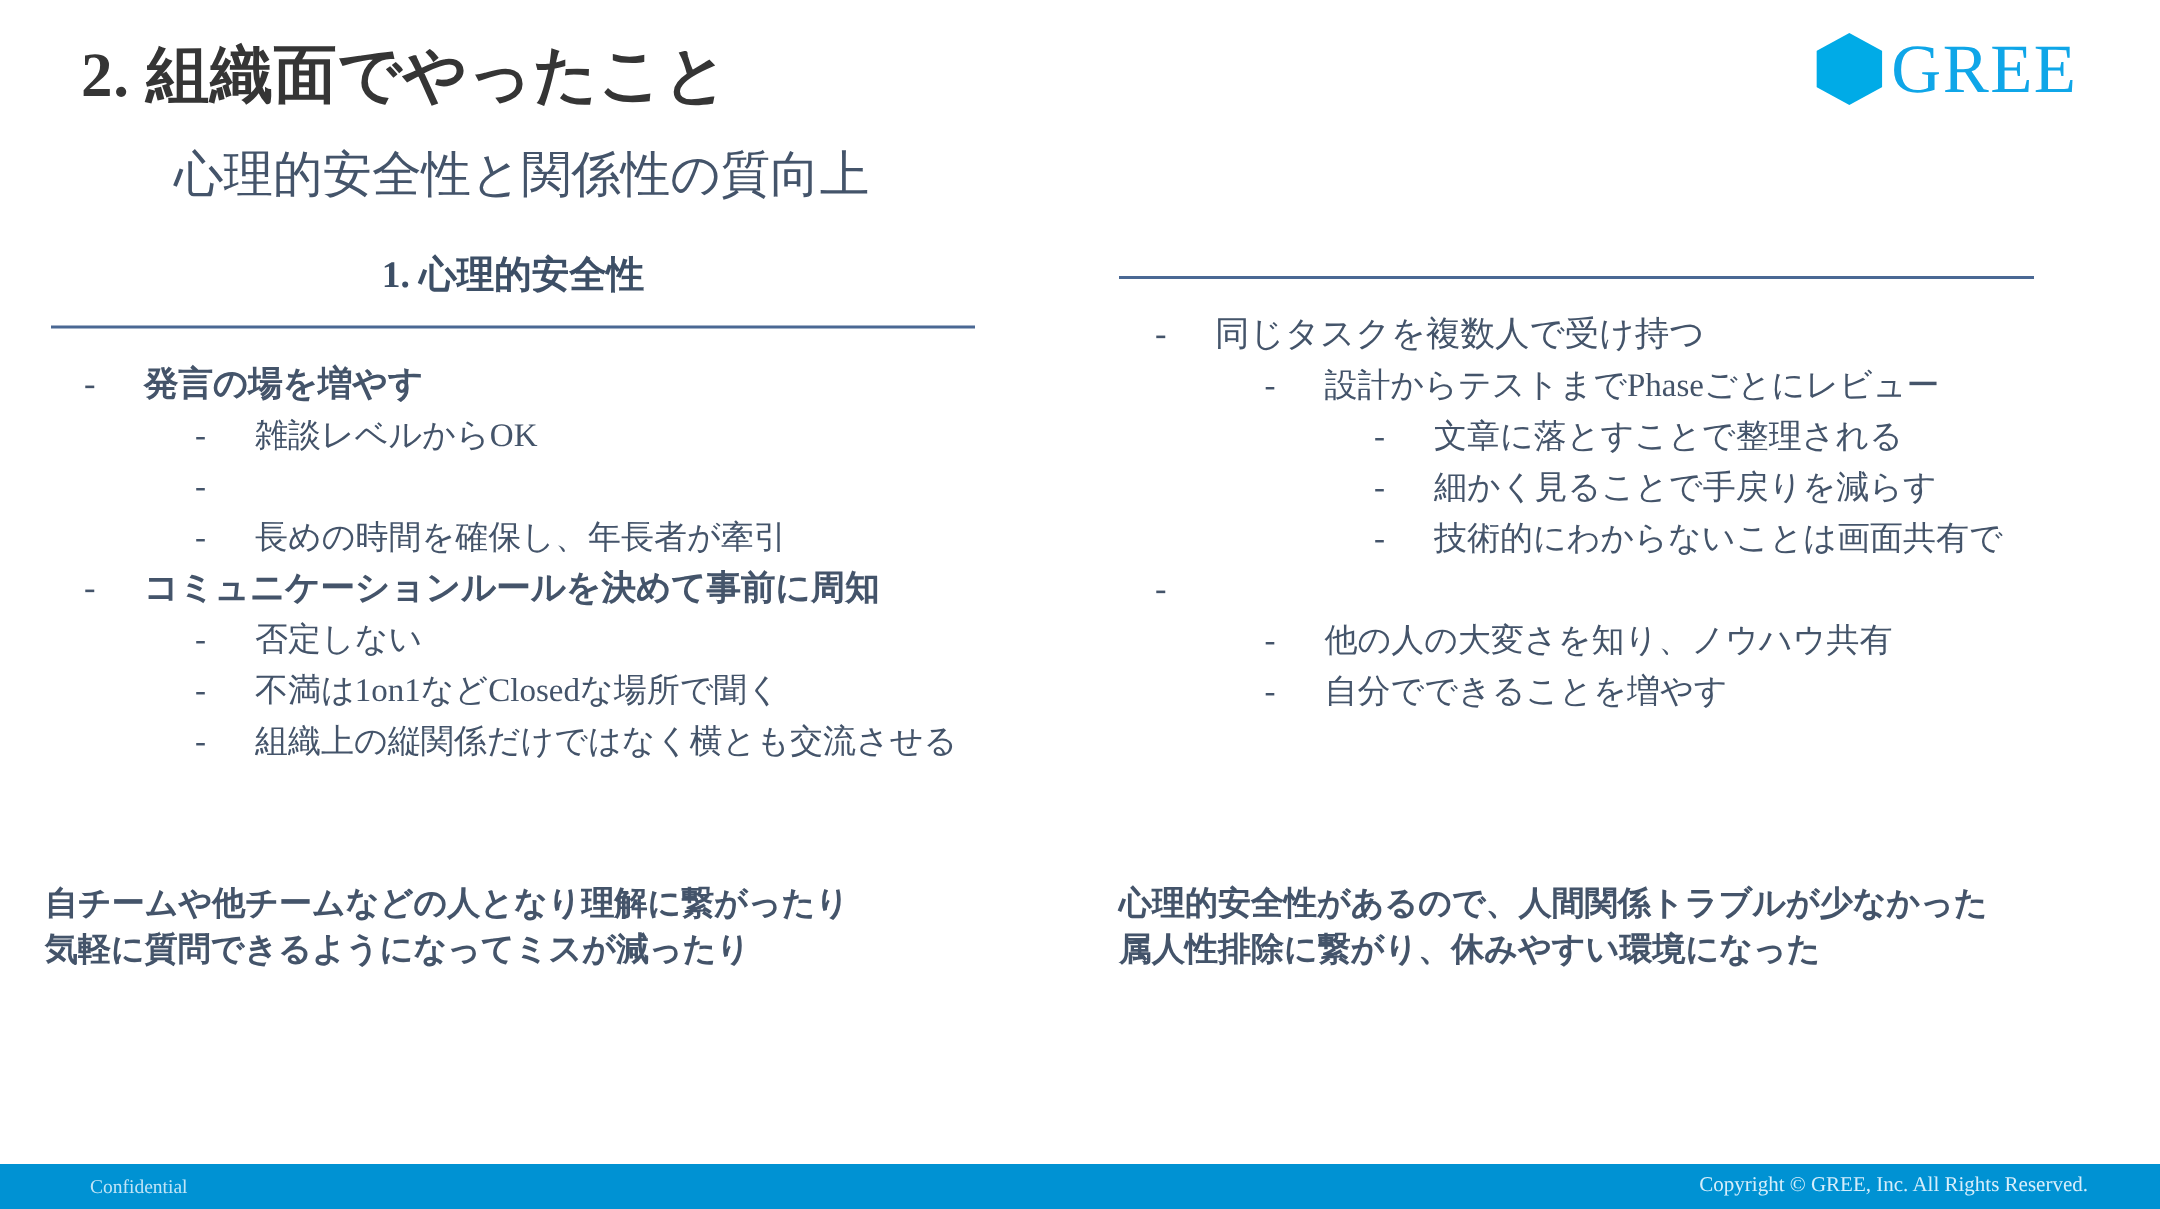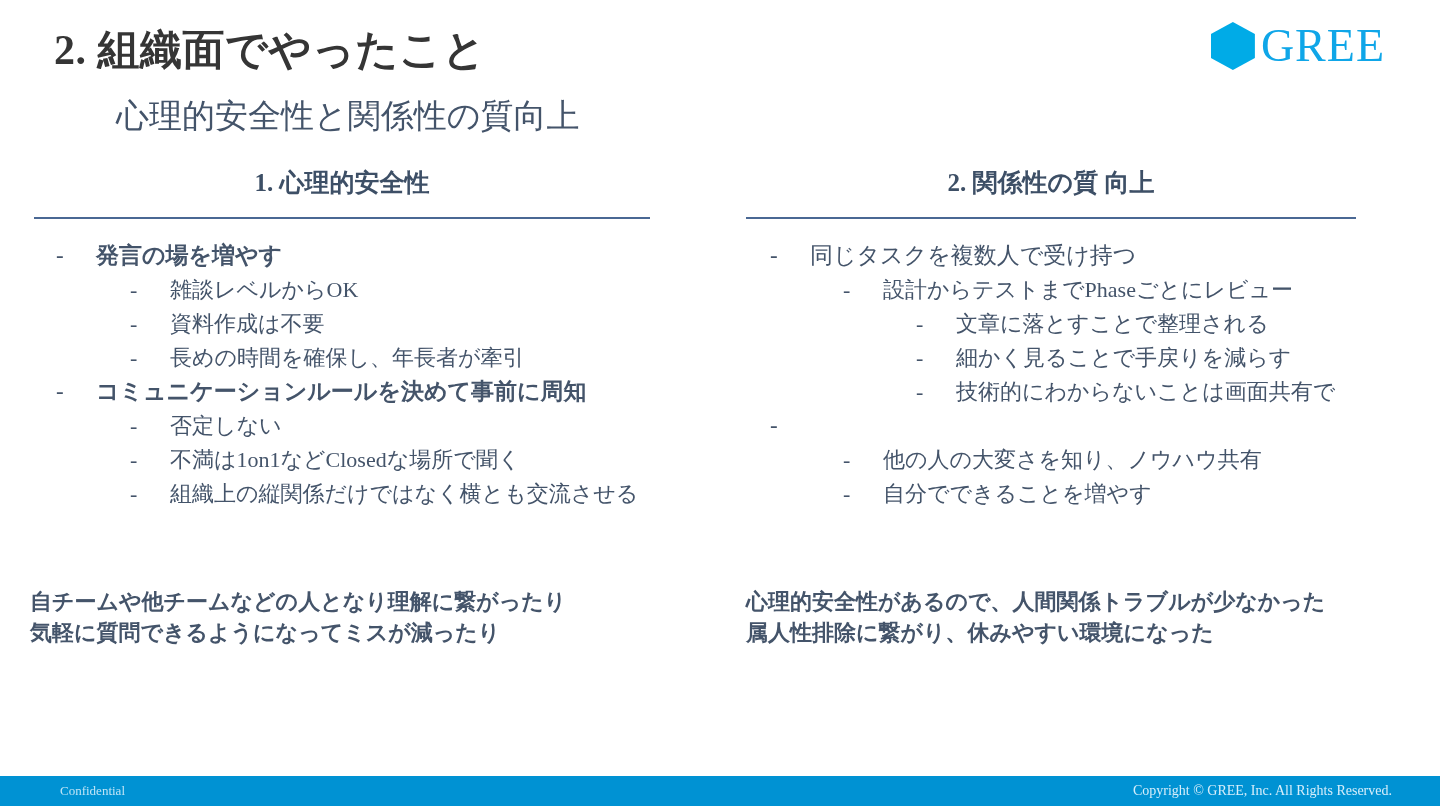--- a/index.html
+++ b/index.html
@@ -166,21 +166,20 @@
         <div class="bullet lvl1 bold">
           <span class="dash">-</span>
           <span class="txt">発言の場を増やす</span>
         </div>
         <div class="bullet lvl2">
           <span class="dash">-</span>
           <span class="txt">雑談レベルからOK</span>
         </div>
         <div class="bullet lvl2">
           <span class="dash">-</span>
-          <span class="txt">資料作成は不要</span>
         </div>
         <div class="bullet lvl2">
           <span class="dash">-</span>
           <span class="txt">長めの時間を確保し、年長者が牽引</span>
         </div>
         <div class="bullet lvl1 bold">
           <span class="dash">-</span>
           <span class="txt">コミュニケーションルールを決めて事前に周知</span>
         </div>
         <div class="bullet lvl2">
@@ -192,21 +191,20 @@
           <span class="txt">不満は1on1などClosedな場所で聞く</span>
         </div>
         <div class="bullet lvl2">
           <span class="dash">-</span>
           <span class="txt">組織上の縦関係だけではなく横とも交流させる</span>
         </div>
       </div>
   </div>
 
   <div class="col col-right">
-    <div class="col-head">2. 関係性の質 向上</div>
     <div class="col-rule"></div>
     <div class="bullets">
         <div class="bullet lvl1">
           <span class="dash">-</span>
           <span class="txt">同じタスクを複数人で受け持つ</span>
         </div>
         <div class="bullet lvl2">
           <span class="dash">-</span>
           <span class="txt">設計からテストまでPhaseごとにレビュー</span>
         </div>

